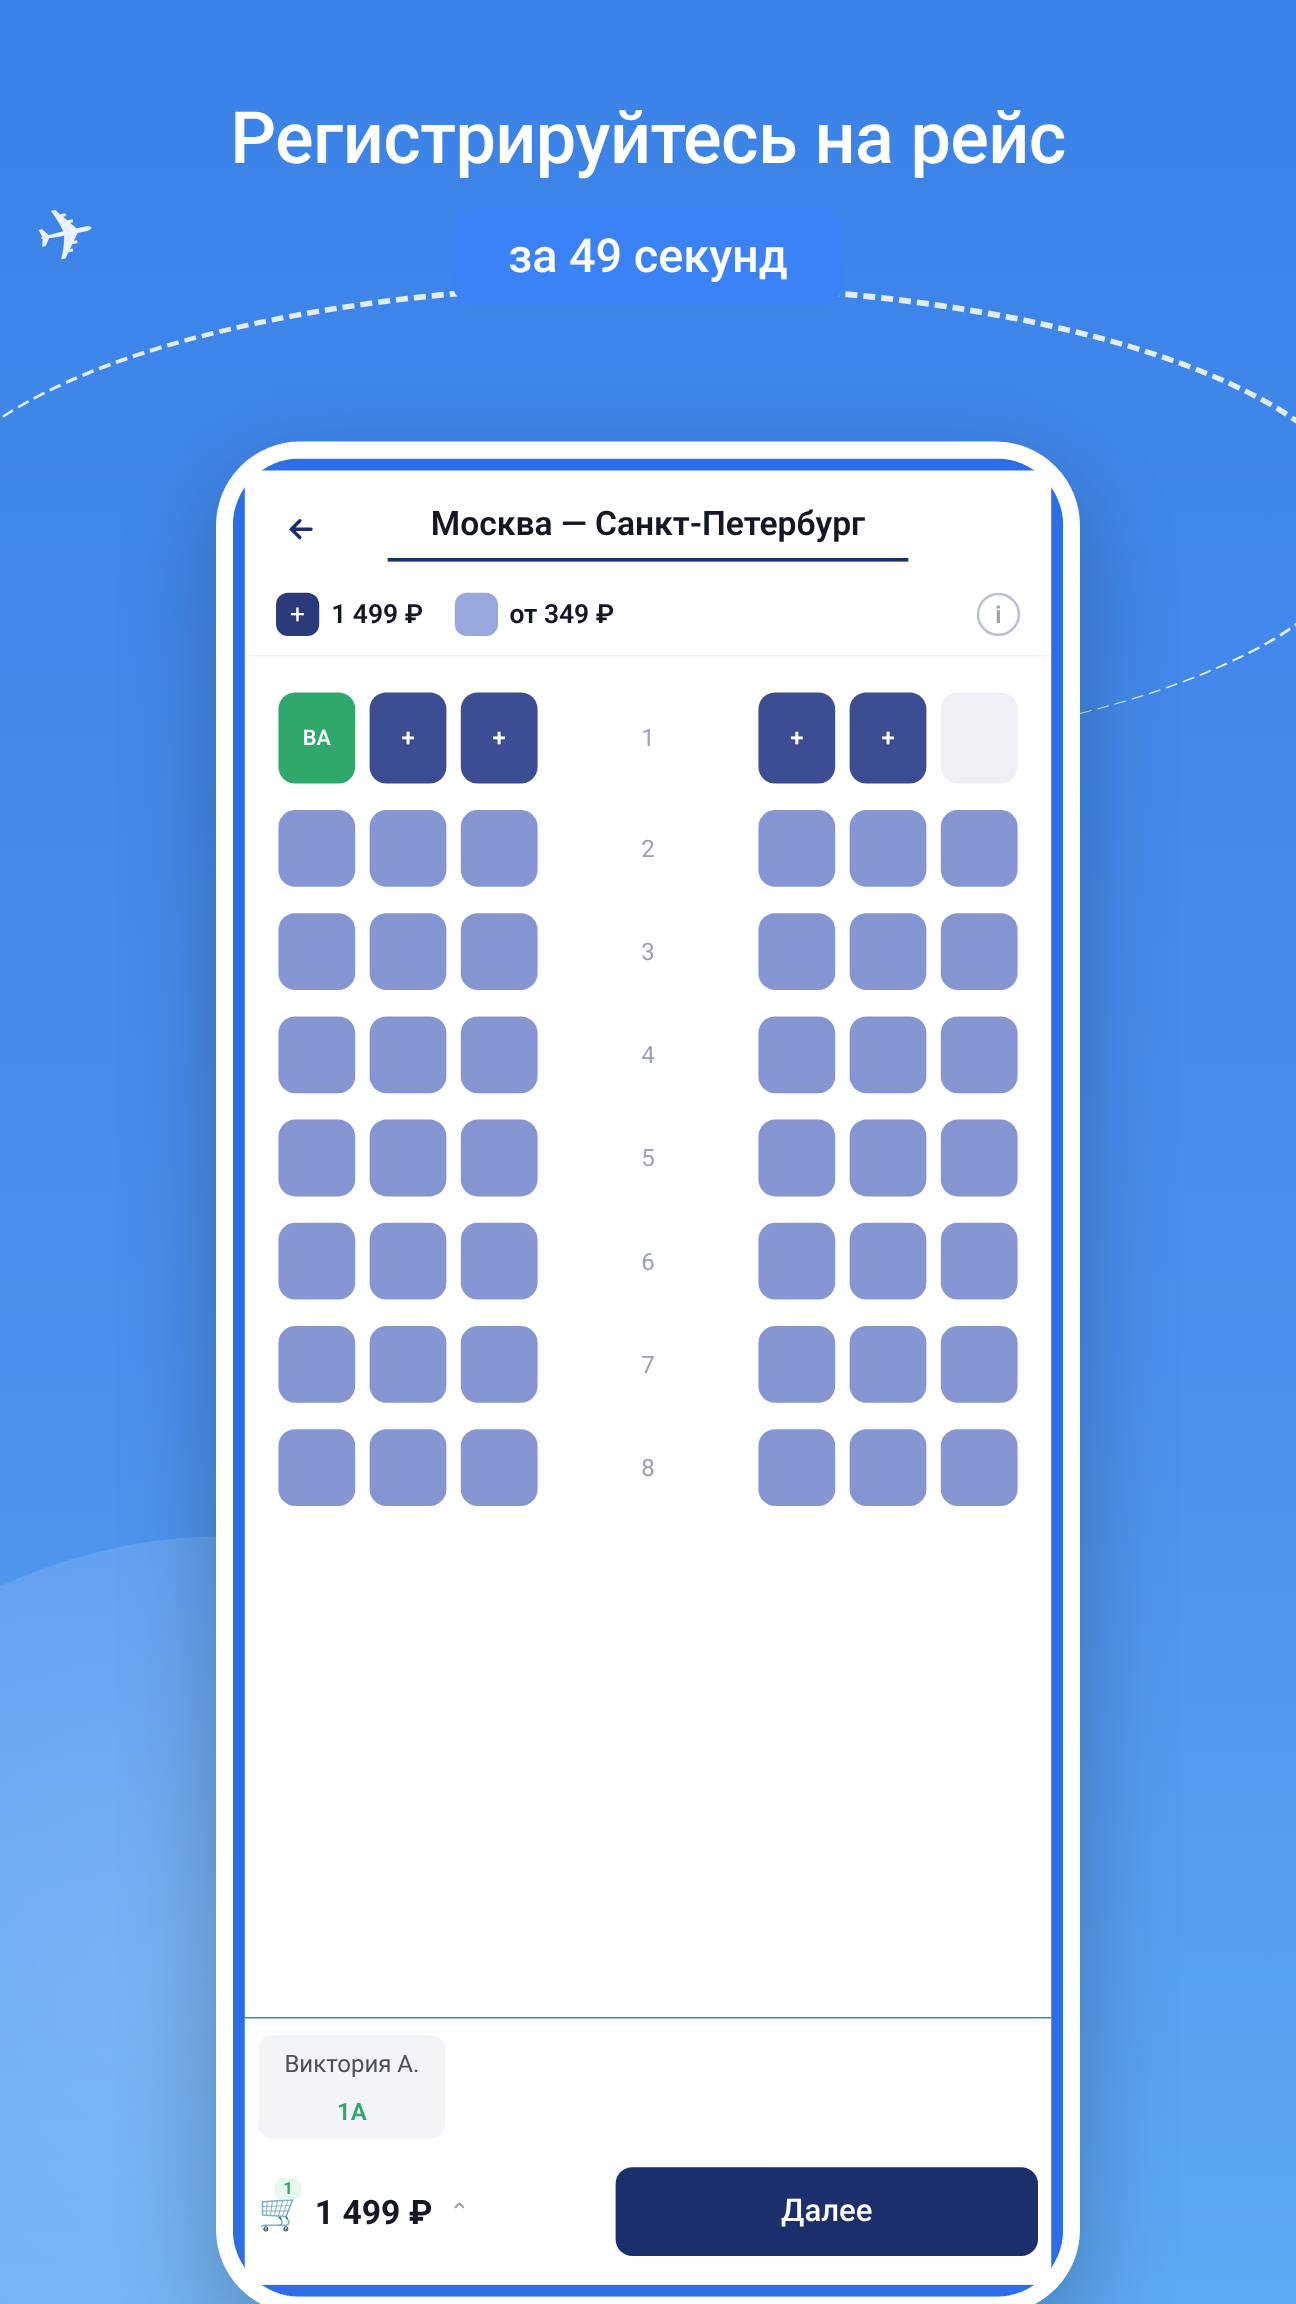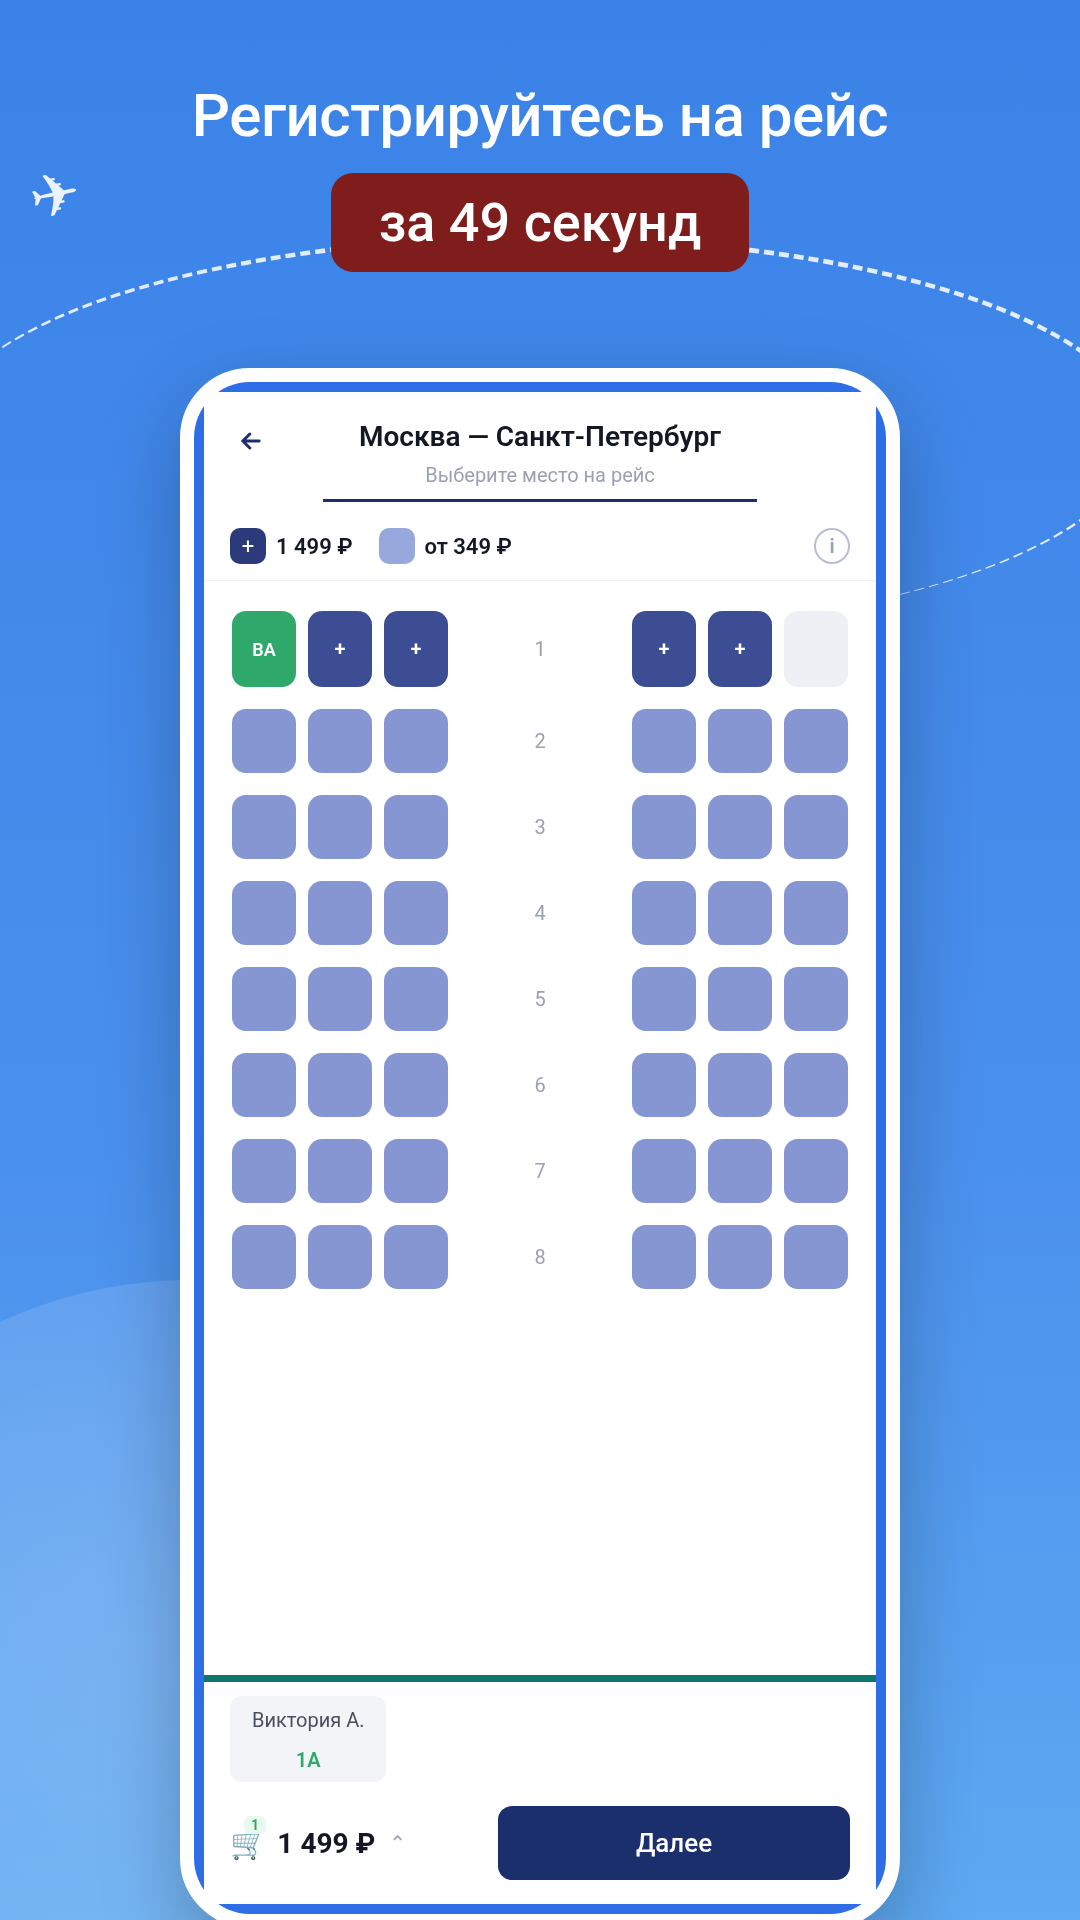--- a/index.html
+++ b/index.html
@@ -7,21 +7,21 @@
 
 
 .bg-plane { position:absolute; color:#fff; opacity:.9; }
 .bg-plane.p1 { top:160px; left:30px; font-size:60px; transform:rotate(-12deg); }
 .bg-globe { position:absolute; left:-260px; bottom:-260px; width:900px; height:900px; border-radius:50%; background:radial-gradient(circle at 45% 40%,rgba(255,255,255,.5),rgba(255,255,255,.1)); opacity:.4; }
 .dashed-arc { position:absolute; top:235px; left:-60px; width:1200px; height:400px; border:5px dashed #fff; border-radius:50%; border-bottom:none; border-left:none; opacity:.85; }
 
 
 .hero { position:absolute; top:80px; left:0; right:0; text-align:center; color:#fff; }
 .hero-title { font-size:60px; font-weight:500; letter-spacing:-.5px; }
-.hero-badge { display:inline-block; margin-top:22px; background:#7f1d1d; color:#fff; font-size:54px; font-weight:500; padding:18px 48px; border-radius:22px; }
+.hero-badge { display:inline-block; margin-top:22px; background:#3b82f6; color:#fff; font-size:39px; font-weight:500; padding:18px 48px; border-radius:22px; }
 
 
 .phone { position:absolute; top:368px; left:50%; transform:translateX(-50%); width:720px; height:1560px; background:#fff; border-radius:70px; border:14px solid #fff; box-shadow:0 30px 80px rgba(0,0,0,.25); overflow:hidden; }
 .phone-inner { position:absolute; inset:0; border:10px solid #2d6ee6; border-radius:8px; overflow:hidden; background:#fff; display:flex; flex-direction:column; }
 
 
 .app-header { padding:28px 26px 10px; text-align:center; position:relative; }
 .back-arrow { position:absolute; left:30px; top:32px; width:34px; height:34px; display:flex; align-items:center; justify-content:center; color:#1a2f6b; }
 .route-title { font-size:28px; font-weight:600; color:#141824; }
 .subtitle { font-size:20px; color:#9aa1b3; margin-top:10px; }
@@ -43,21 +43,21 @@
 .seat { width:64px; height:64px; border-radius:14px; display:flex; align-items:center; justify-content:center; font-size:20px; font-weight:600; color:#fff; }
 .row1 .seat { height:76px; }
 .seat.premium { background:#3d4d94; }
 .seat.standard { background:#8596d2; }
 .seat.selected { background:#2ea96b; font-size:18px; }
 .seat.unavailable { background:#eef0f6; }
 .row-num { width:40px; text-align:center; font-size:20px; color:#9aa1b3; }
 .aisle { flex:1; }
 
 
-.bottom { border-top:7px solid #0f766e; padding:14px 26px 24px; background:#fff; }
+.bottom { border-top:1px solid #0f766e; padding:14px 11px 24px; background:#fff; }
 .passenger-chip { display:inline-block; background:#f2f4f8; border-radius:12px; padding:12px 22px 10px; text-align:center; }
 .passenger-name { font-size:20px; color:#4a4f5e; }
 .passenger-seat { font-size:20px; font-weight:600; color:#2ea96b; margin-top:16px; }
 .bottom-row { display:flex; align-items:center; margin-top:24px; gap:18px; }
 .cart-wrap { display:flex; align-items:center; gap:10px; position:relative; }
 .cart-badge { position:absolute; top:-10px; left:14px; background:#e8f9ef; color:#2ea96b; font-size:14px; font-weight:700; padding:1px 7px; border-radius:6px; }
 .cart-icon { font-size:30px; color:#141824; }
 .cart-price { font-size:28px; font-weight:700; color:#141824; }
 .chev { color:#9aa1b3; font-size:20px; margin-left:4px; }
 .next-btn { margin-left:auto; background:#1a2f6b; color:#fff; font-size:26px; font-weight:500; padding:22px 0; border-radius:14px; width:352px; text-align:center; }
@@ -77,21 +77,20 @@
 <div class="phone">
   <div class="phone-inner">
 
     <div class="app-header">
       <div class="back-arrow">
         <svg width="28" height="28" viewBox="0 0 24 24" fill="none" stroke="#1a2f6b" stroke-width="2.5" stroke-linecap="round">
             <path d="M19 12H5M11 18l-6-6 6-6"></path>
           </svg>
       </div>
       <div class="route-title">Москва — Санкт-Петербург</div>
-      <div class="subtitle">Выберите место на рейс</div>
       <div class="tab-underline"></div>
     </div>
 
     <div class="legend">
       <div class="legend-item">
         <div class="swatch dark">
             <span>+</span>
           </div>
         <span class="legend-price">1 499 ₽</span>
       </div>

